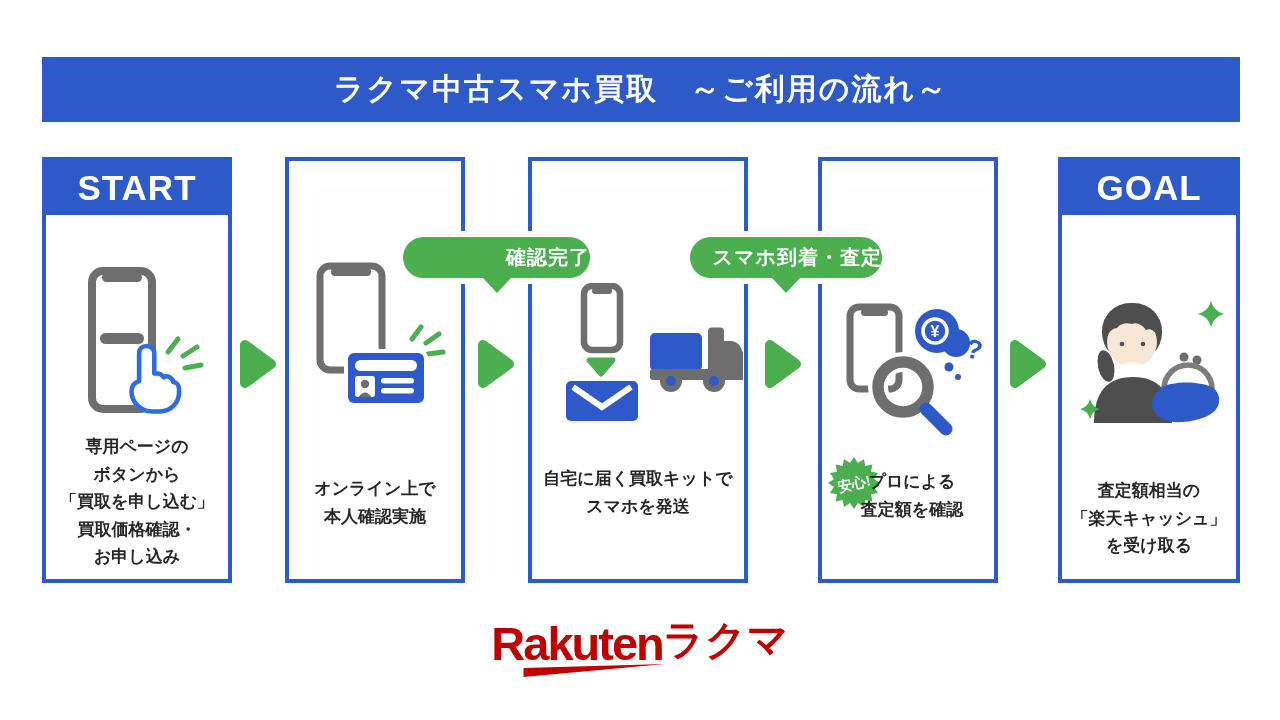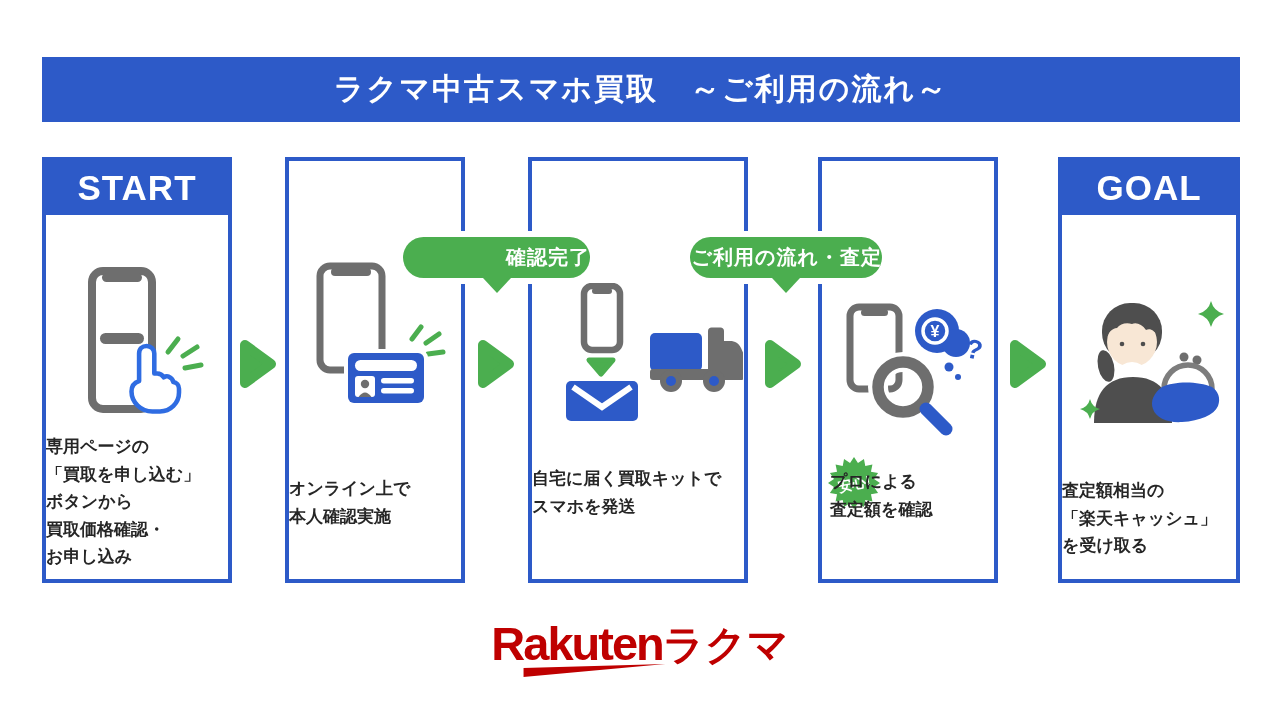--- a/index.html
+++ b/index.html
@@ -19,40 +19,40 @@
   .box2{left:285px;width:180px}
   .box3{left:528px;width:220px}
   .box4{left:818px;width:180px}
   .box5{left:1058px;width:182px}
 
   .tag{position:absolute;top:0;left:0;right:0;height:54px;background:var(--blue);
        color:#fff;font-size:35px;font-weight:700;letter-spacing:1px;
        display:flex;align-items:center;justify-content:center}
 
   .icon{position:absolute}
-  .cap{position:absolute;left:0;right:0;color:var(--text);
+  .cap{position:absolute;left:0;right:0;text-align:center;color:var(--text);
        font-size:17px;font-weight:700;line-height:27.5px}
   .b1-cap{top:272px}.b2-cap{top:314px}.b3-cap{top:304px}.b4-cap{top:307px;left:8px}.b5-cap{top:316px}
 
   .flow-arrow{position:absolute;top:338px;width:40px;height:52px}
   .ar1{left:238px}.ar2{left:476px}.ar3{left:763px}.ar4{left:1008px}
 
   .status-badge{position:absolute;top:237px;height:41px;background:var(--green);border-radius:21px;
         display:flex;align-items:center;justify-content:flex-end;z-index:6;
         box-shadow:0 0 0 6px #fff}
   .status-badge span{color:#fff;font-size:20px;font-weight:700;letter-spacing:1px}
   .status-badge::after{content:"";position:absolute;top:100%;left:50%;margin-left:-14px;
         border:14px solid transparent;border-top:15px solid var(--green);border-bottom:0}
   .bdg1{left:403px;width:187px}
   .bdg2{left:690px;width:192px}
 
   .burst{position:absolute;left:6px;top:296px;width:52px;height:52px}
 
   .logo{position:absolute;top:620px;left:50%;transform:translateX(-50%);
-        display:flex;align-items:flex-end;color:var(--red)}
+        display:flex;color:var(--red)}
   .logo-en{position:relative;font-size:47px;font-weight:700;letter-spacing:-2px;line-height:1}
   .logo-underline{position:absolute;left:32px;bottom:-11px;width:142px;height:14px}
   .logo-ja{font-size:41px;font-weight:700;line-height:1;padding-bottom:1px}
 
   
   .ph{fill:#fff;stroke:var(--gray)}
   .bar{fill:var(--gray)}
   .blue-f{fill:var(--blue)}
   .green-f{fill:var(--green)}
   .green-s{stroke:var(--green);fill:none;stroke-linecap:round}
@@ -94,22 +94,22 @@
       </g>
       <g transform="translate(36,80) scale(0.95)">
         <path class="hand-p" d="M18 38 L18 9 C18 4 21.5 1 26 1 C30.5 1 34 4.5 34 9 L34 30 L37 30
           C40 30 42.5 31.5 44 34 C45.5 33 47.5 32.5 49.5 33.5 C52 34.5 53.5 36.5 54 39
           C57.5 39.5 60 42.5 60 46 L60 50 C60 61 51 70 40 70 L32 70
           C20 70 10 60.5 10 49 C10 43.5 13 39.5 18 38 Z"></path>
       </g>
     </svg>
     <div class="cap b1-cap">
       <div>専用ページの</div>
+      <div>ボタンから</div>
       <div>「買取を申し込む」</div>
-      <div>ボタンから</div>
       <div>買取価格確認・</div>
       <div>お申し込み</div>
     </div>
   </div>
 
   <div class="step-box box2">
     <svg class="icon" style="left:23px;top:100px" width="145" height="148" viewBox="0 0 145 148">
       <g>
         <rect class="ph" x="8" y="5" width="62" height="104" rx="10" stroke-width="7"></rect>
         <rect class="bar" x="19" y="7" width="40" height="8" rx="4"></rect>
@@ -236,21 +236,21 @@
     <polygon class="green-f" points="7,7 33,26 7,45" stroke="var(--green)" stroke-width="10" stroke-linejoin="round"></polygon>
   </svg>
   <svg class="flow-arrow ar4" viewBox="0 0 40 52">
     <polygon class="green-f" points="7,7 33,26 7,45" stroke="var(--green)" stroke-width="10" stroke-linejoin="round"></polygon>
   </svg>
 
   <div class="status-badge bdg1">
     <span>確認完了</span>
   </div>
   <div class="status-badge bdg2">
-    <span>ご利用の流れ・査定</span>
+    <span>スマホ到着・査定</span>
   </div>
 
   <div class="logo">
     <div class="logo-en">
       <span>Rakuten</span>
       <svg class="logo-underline" viewBox="0 0 142 14">
         <polygon points="0,4 0,13 142,0" fill="var(--red)"></polygon>
       </svg>
     </div>
     <div class="logo-ja">ラクマ</div>

